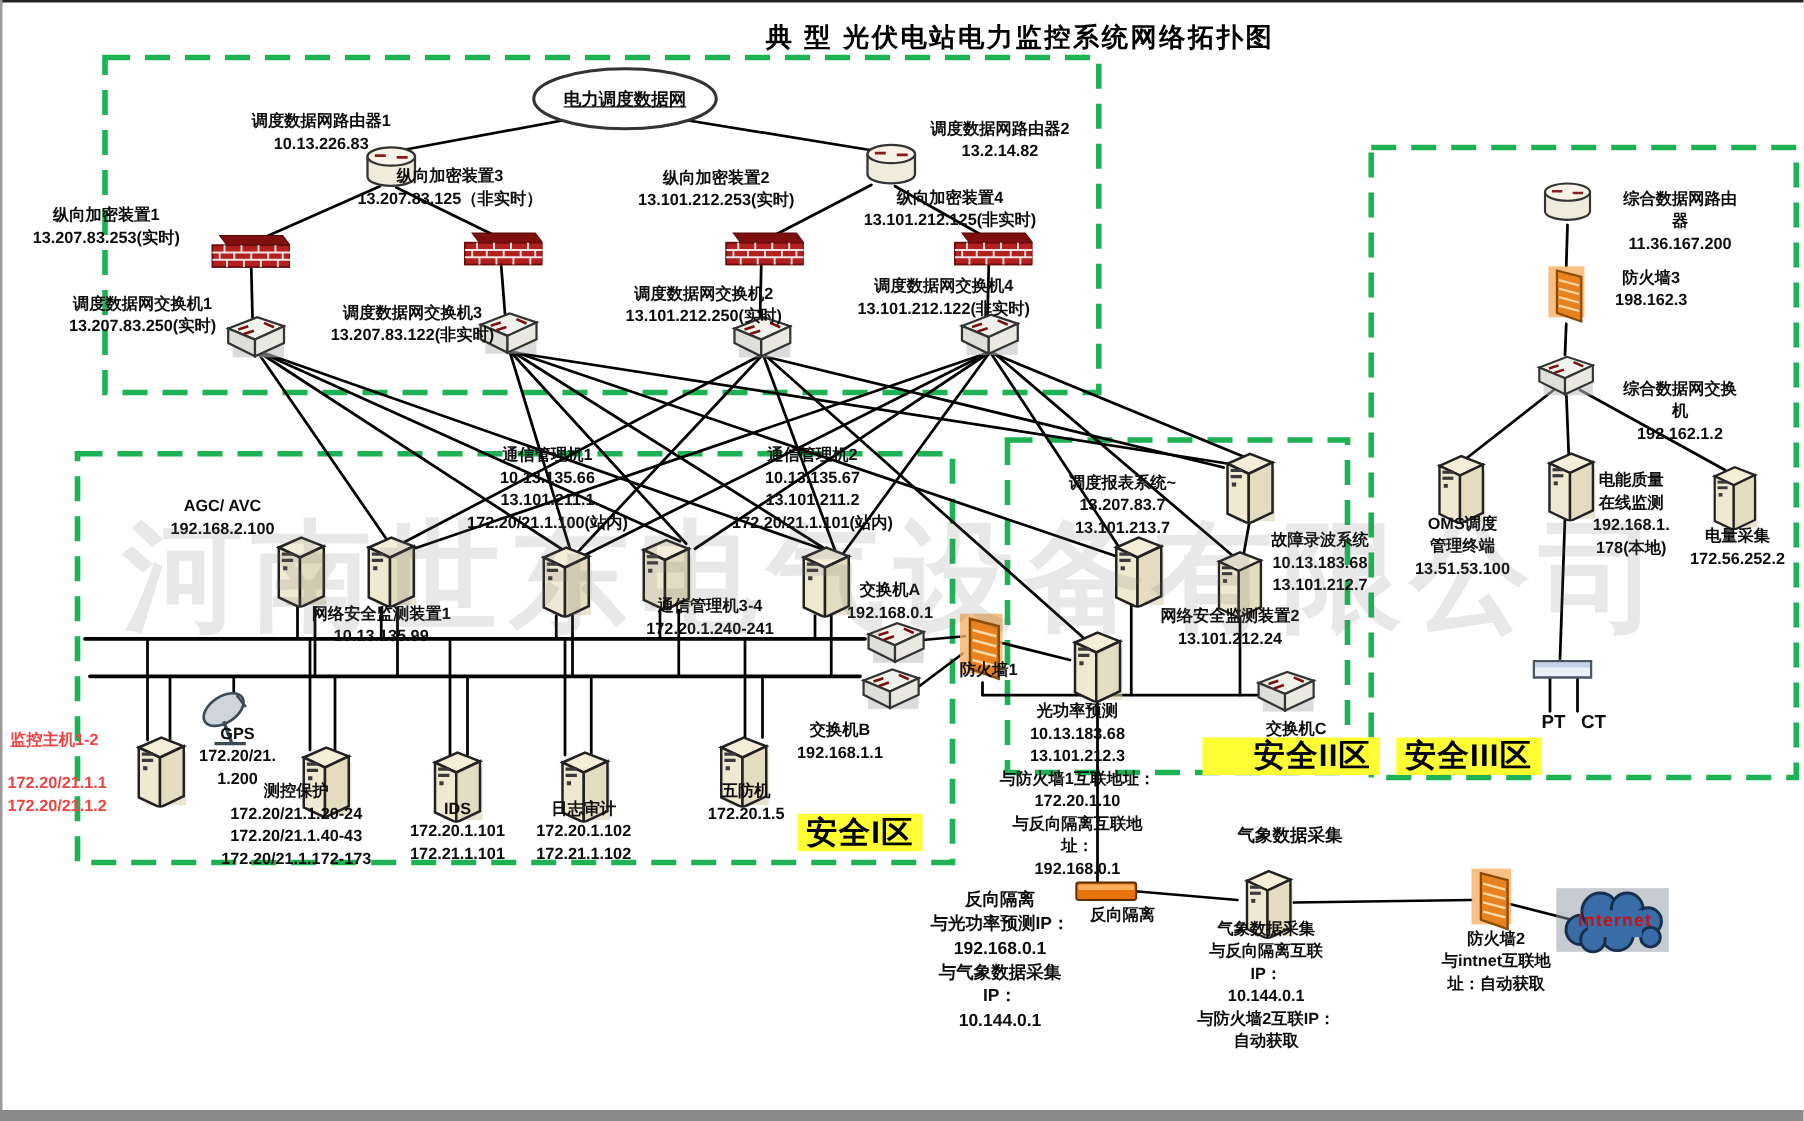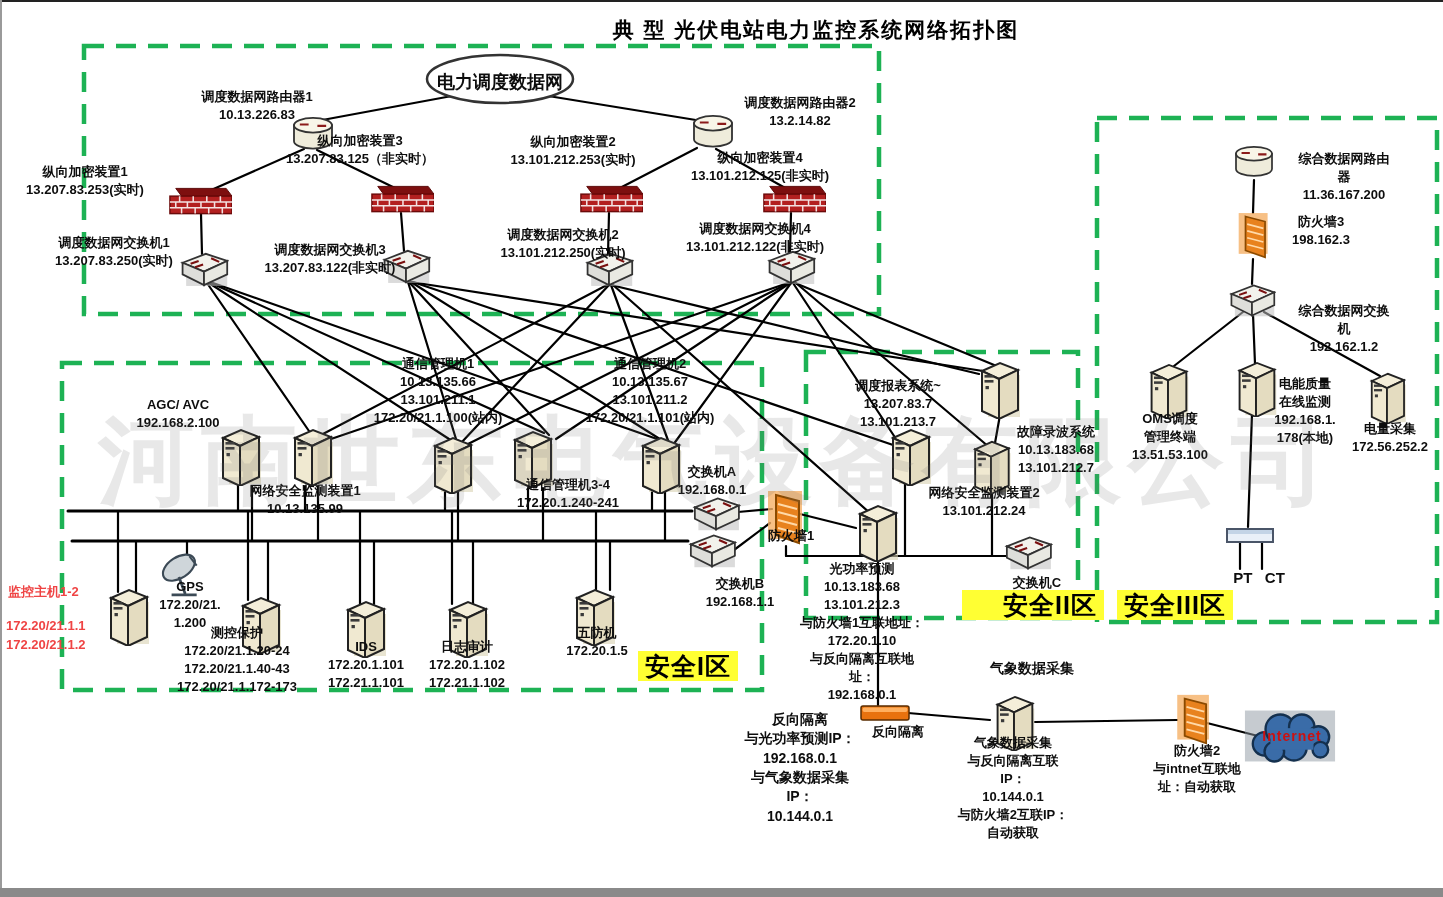--- a/index.html
+++ b/index.html
@@ -210,21 +210,21 @@
     <use href="#sym-fwpanel" x="765" y="489" width="42" height="58"></use>
     <use href="#sym-fwpanel" x="1237" y="211" width="34" height="50"></use>
     <use href="#sym-fwpanel" x="1175" y="693" width="38" height="54"></use>
     <use href="#sym-obar" x="860" y="704" width="50" height="18"></use>
     <use href="#sym-ptct" x="1226" y="526" width="48" height="18"></use>
     <use href="#sym-cloud" x="1243" y="704" width="94" height="64"></use>
   </svg>
 
   <div class="title" style="left:816px;top:16px;">典 型  光伏电站电力监控系统网络拓扑图</div>
 
-  <div class="lbl" style="left:500px;top:70px;font-size:18px;">电力调度数据网</div>
+  <div class="lbl" style="left:500px;top:70px;font-size:14px;text-decoration:underline;">电力调度数据网</div>
   <div class="lbl" style="left:257px;top:88px;">调度数据网路由器1
 10.13.226.83</div>
   <div class="lbl" style="left:800px;top:94px;">调度数据网路由器2
 13.2.14.82</div>
   <div class="lbl" style="left:85px;top:163px;">纵向加密装置1
 13.207.83.253(实时)</div>
   <div class="lbl" style="left:360px;top:132px;">纵向加密装置3
 13.207.83.125（非实时）</div>
   <div class="lbl" style="left:573px;top:133px;">纵向加密装置2
 13.101.212.253(实时)</div>
@@ -266,21 +266,21 @@
   <div class="lbl" style="left:366px;top:638px;">IDS
 172.20.1.101
 172.21.1.101</div>
   <div class="lbl" style="left:467px;top:638px;">日志审计
 172.20.1.102
 172.21.1.102</div>
   <div class="lbl" style="left:597px;top:624px;">五防机
 172.20.1.5</div>
   <div class="lbl" style="left:712px;top:463px;">交换机A
 192.168.0.1</div>
-  <div class="lbl" style="left:740px;top:575px;">交换机B
+  <div class="lbl" style="left:672px;top:575px;">交换机B
 192.168.1.1</div>
   <div class="lbl" style="left:791px;top:527px;">防火墙1</div>
   <div class="badge" style="left:638px;top:651px;">安全I区</div>
 
   <div class="lbl" style="left:898px;top:377px;">调度报表系统~
 13.207.83.7
 13.101.213.7</div>
   <div class="lbl" style="left:1056px;top:423px;">故障录波系统
 10.13.183.68
 13.101.212.7</div>

